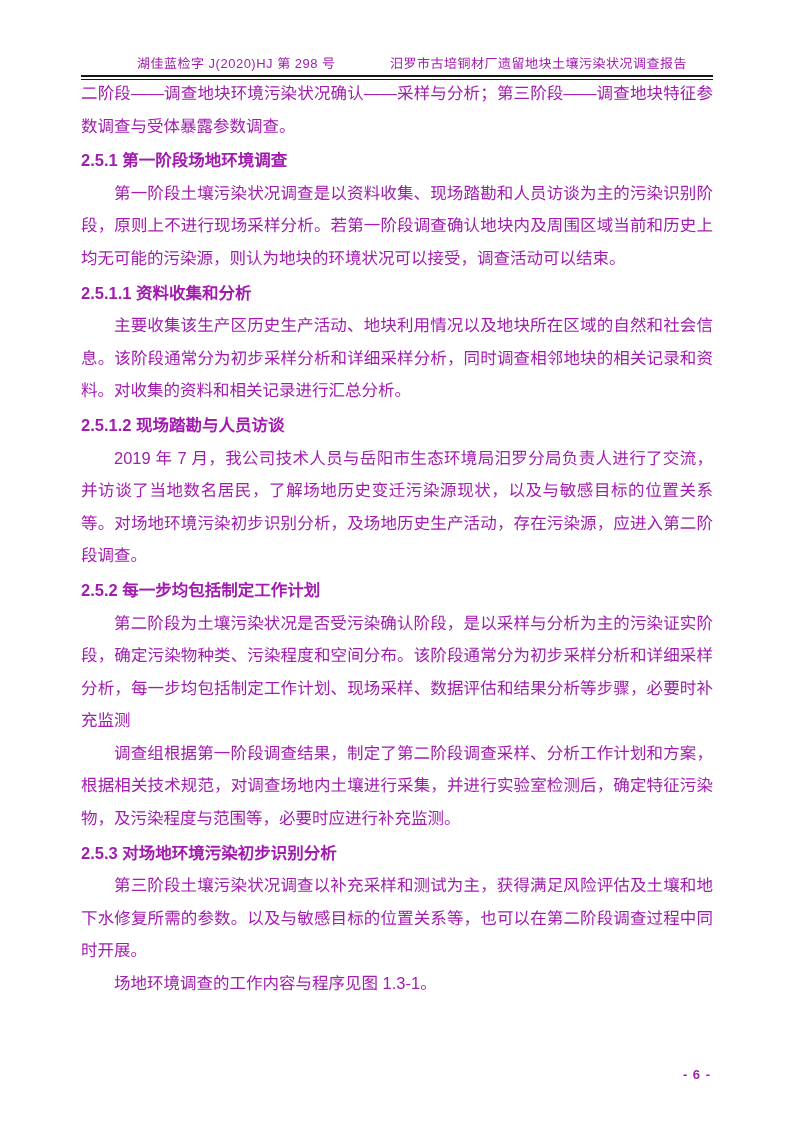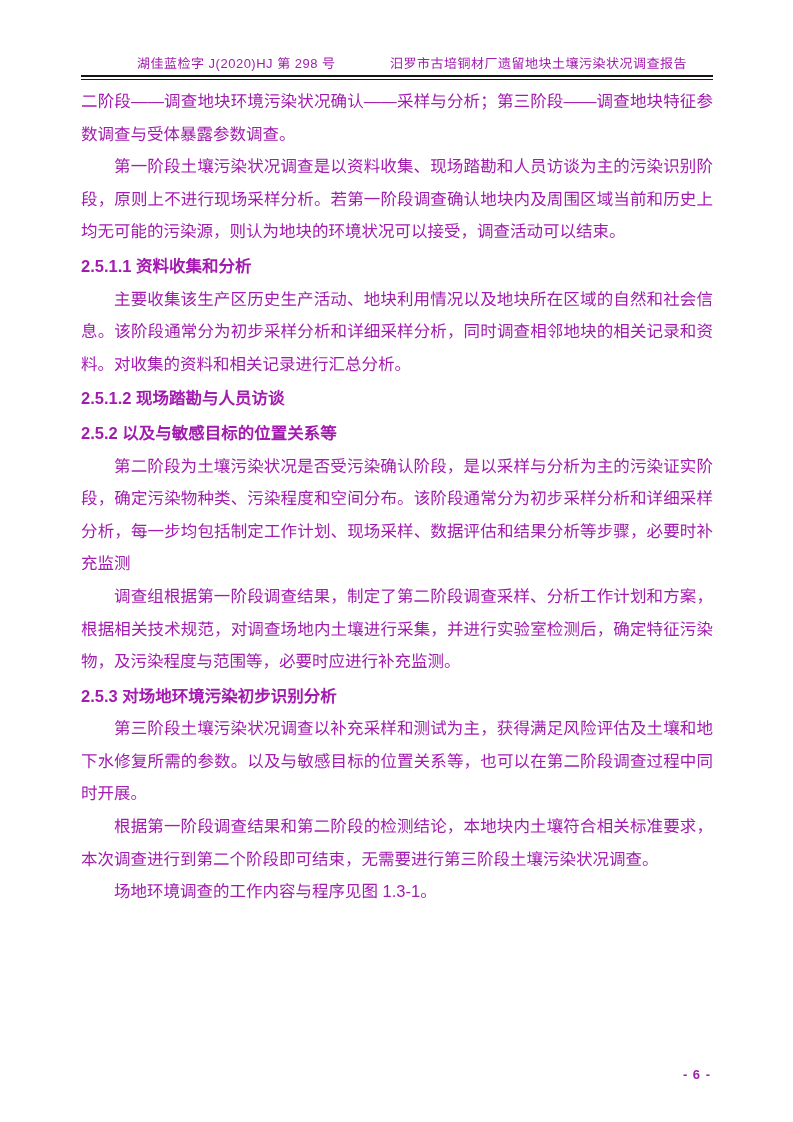--- a/index.html
+++ b/index.html
@@ -34,21 +34,21 @@
   .header-right { margin-right: 26px; letter-spacing: 0.5px; }
   .header-rule {
     margin-top: 3px;
     height: 2px;
     border-top: 2.5px solid #151515;
     border-bottom: 1px solid #151515;
   }
   
   .body {
     position: absolute;
-    top: 85px;
+    top: 77px;
     left: 81px;
     width: 632px;
   }
   .blk {
     margin: 0;
     font-size: 16.5px;
     line-height: 32.6px;
     text-align: justify;
     word-break: break-all;
   }
@@ -80,40 +80,41 @@
     <div class="header-row">
       <span class="header-left">湖佳蓝检字 J(2020)HJ 第 298 号</span>
       <span class="header-right">汨罗市古培铜材厂遗留地块土壤污染状况调查报告</span>
     </div>
     <div class="header-rule"></div>
   </div>
 
   <div class="body">
     <p class="blk para no-indent">二阶段——调查地块环境污染状况确认——采样与分析；第三阶段——调查地块特征参数调查与受体暴露参数调查。</p>
 
+    <h3 class="blk heading">2.5.1 第一阶段场地环境调查</h3>
 
     <p class="blk para">第一阶段土壤污染状况调查是以资料收集、现场踏勘和人员访谈为主的污染识别阶段，原则上不进行现场采样分析。若第一阶段调查确认地块内及周围区域当前和历史上均无可能的污染源，则认为地块的环境状况可以接受，调查活动可以结束。</p>
 
     <h3 class="blk heading">2.5.1.1 资料收集和分析</h3>
 
     <p class="blk para">主要收集该生产区历史生产活动、地块利用情况以及地块所在区域的自然和社会信息。该阶段通常分为初步采样分析和详细采样分析，同时调查相邻地块的相关记录和资料。对收集的资料和相关记录进行汇总分析。</p>
 
     <h3 class="blk heading">2.5.1.2 现场踏勘与人员访谈</h3>
 
+    <p class="blk para">2019 年 7 月，我公司技术人员与岳阳市生态环境局汨罗分局负责人进行了交流，并访谈了当地数名居民，了解场地历史变迁污染源现状，以及与敏感目标的位置关系等。对场地环境污染初步识别分析，及场地历史生产活动，存在污染源，应进入第二阶段调查。</p>
 
-    <h3 class="blk heading">2.5.2 以及与敏感目标的位置关系等</h3>
+    <h3 class="blk heading">2.5.2 每一步均包括制定工作计划</h3>
 
     <p class="blk para">第二阶段为土壤污染状况是否受污染确认阶段，是以采样与分析为主的污染证实阶段，确定污染物种类、污染程度和空间分布。该阶段通常分为初步采样分析和详细采样分析，每一步均包括制定工作计划、现场采样、数据评估和结果分析等步骤，必要时补充监测</p>
 
     <p class="blk para">调查组根据第一阶段调查结果，制定了第二阶段调查采样、分析工作计划和方案，根据相关技术规范，对调查场地内土壤进行采集，并进行实验室检测后，确定特征污染物，及污染程度与范围等，必要时应进行补充监测。</p>
 
     <h3 class="blk heading">2.5.3 对场地环境污染初步识别分析</h3>
 
     <p class="blk para">第三阶段土壤污染状况调查以补充采样和测试为主，获得满足风险评估及土壤和地下水修复所需的参数。以及与敏感目标的位置关系等，也可以在第二阶段调查过程中同时开展。</p>
 
-    <p class="blk para">根据第一阶段调查结果和第二阶段的检测结论，本地块内土壤符合相关标准要求，本次调查进行到第二个阶段即可结束，无需要进行第三阶段土壤污染状况调查。</p>
 
     <p class="blk para">场地环境调查的工作内容与程序见图 1.3-1。</p>
   </div>
 
   <div class="footer">- 6 -</div>
 
 </div>
 
 </body></html>

